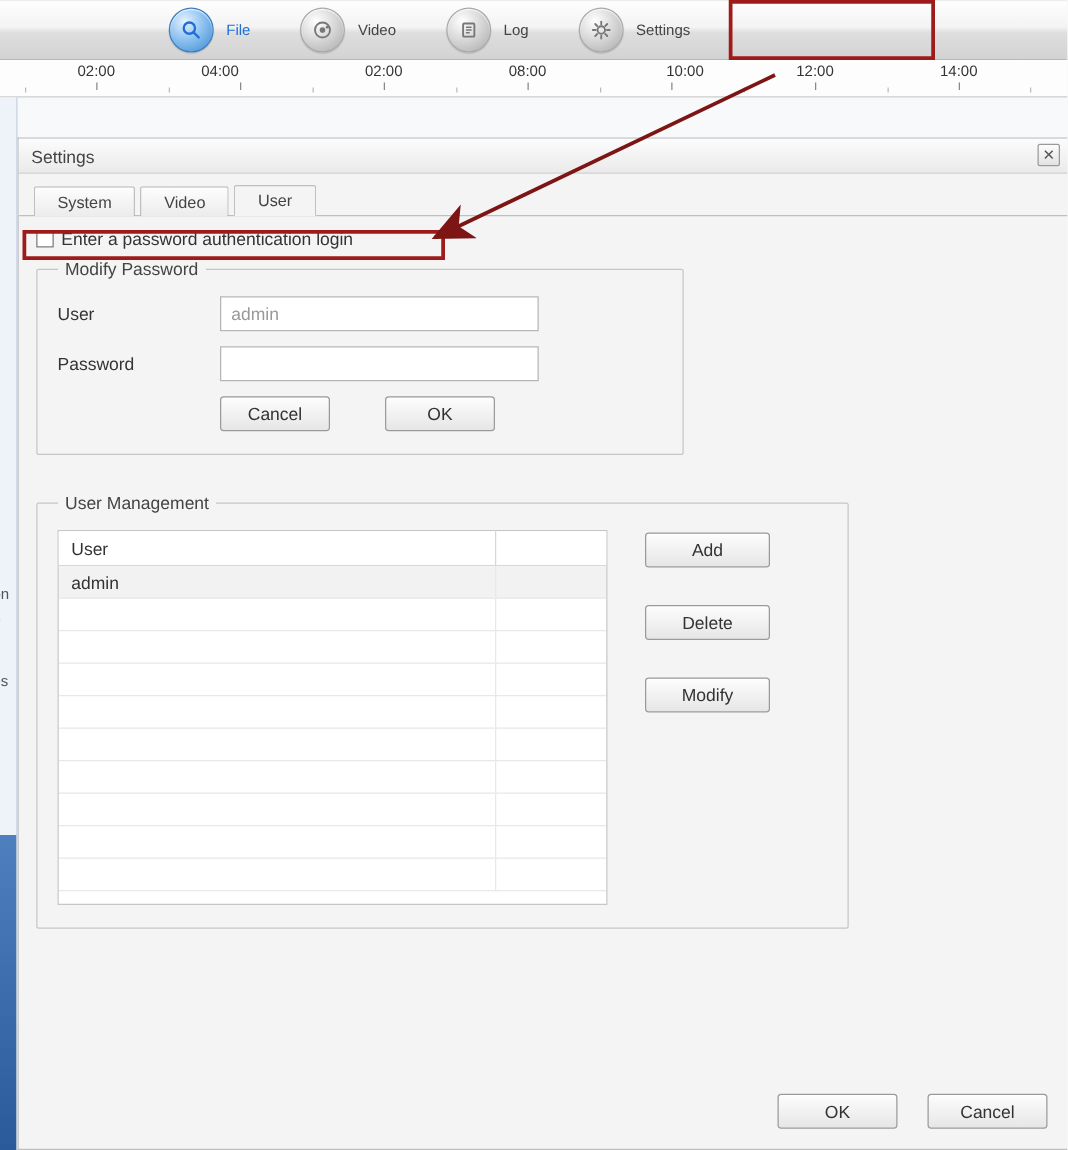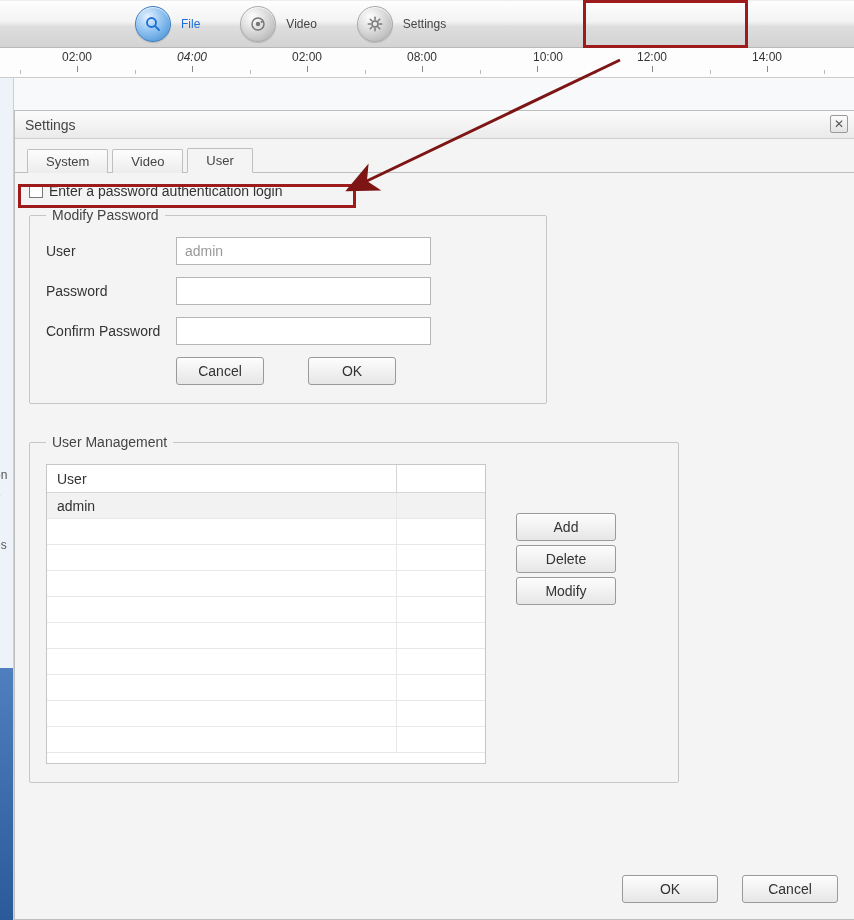--- a/index.html
+++ b/index.html
@@ -224,23 +224,22 @@
     height: 26px; line-height: 26px;
     border-bottom: 1px solid #e8e8e8;
     padding-left: 10px;
     font-size: 14px; color: #333;
     display: flex;
   }
   .um-row .col1 { width: 340px; border-right: 1px solid #e8e8e8; }
   .um-row.sel { background: #f2f2f2; }
 
   .um-buttons {
-    display: flex; flex-direction: column; gap: 4px;
+    display: flex; flex-direction: column; gap: 30px;
     padding-top: 2px;
-    margin-top: 47px;
   }
   .um-buttons .btn { width: 100px; }
 
   .dialog-footer {
     position: absolute;
     right: 16px; bottom: 16px;
     display: flex; gap: 24px;
   }
   .dialog-footer .btn { width: 96px; }
 
@@ -275,20 +274,31 @@
     <span class="tb-icon">
       <svg viewBox="0 0 24 24">
           <circle cx="12" cy="12" r="8" fill="none" stroke="#777" stroke-width="2"></circle>
           <circle cx="12" cy="12" r="3" fill="#777"></circle>
           <circle cx="17" cy="9" r="1.5" fill="#777"></circle>
         </svg>
     </span>
     <span class="tb-label">Video</span>
   </div>
 
+  <div class="tb-item">
+    <span class="tb-icon">
+      <svg viewBox="0 0 24 24">
+          <rect x="6" y="5" width="12" height="14" rx="1" fill="none" stroke="#777" stroke-width="2"></rect>
+          <line x1="9" y1="9" x2="15" y2="9" stroke="#777" stroke-width="1.5"></line>
+          <line x1="9" y1="12" x2="15" y2="12" stroke="#777" stroke-width="1.5"></line>
+          <line x1="9" y1="15" x2="13" y2="15" stroke="#777" stroke-width="1.5"></line>
+        </svg>
+    </span>
+    <span class="tb-label">Log</span>
+  </div>
 
   <div class="tb-item">
     <span class="tb-icon">
       <svg viewBox="0 0 24 24">
           <circle cx="12" cy="12" r="4" fill="none" stroke="#777" stroke-width="2"></circle>
           <g stroke="#777" stroke-width="2" stroke-linecap="round">
             <line x1="12" y1="3" x2="12" y2="6"></line>
             <line x1="12" y1="18" x2="12" y2="21"></line>
             <line x1="3" y1="12" x2="6" y2="12"></line>
             <line x1="18" y1="12" x2="21" y2="12"></line>
@@ -302,21 +312,21 @@
     <span class="tb-label">Settings</span>
   </div>
 
 </div>
 
 <div class="timeline" id="timeline">
     <div class="tick" style="left: 77px;"></div>
     <div class="tick-label" style="left: 77px;">02:00</div>
     <div class="tick minor" style="left: 134.5px;"></div>
     <div class="tick" style="left: 192px;"></div>
-    <div class="tick-label" style="left: 192px; font-style: italic;">04:00</div>
+    <div class="tick-label" style="left: 176px;">04:00</div>
     <div class="tick minor" style="left: 249.5px;"></div>
     <div class="tick" style="left: 307px;"></div>
     <div class="tick-label" style="left: 307px;">02:00</div>
     <div class="tick minor" style="left: 364.5px;"></div>
     <div class="tick" style="left: 422px;"></div>
     <div class="tick-label" style="left: 422px;">08:00</div>
     <div class="tick minor" style="left: 479.5px;"></div>
     <div class="tick" style="left: 537px;"></div>
     <div class="tick-label" style="left: 548px;">10:00</div>
     <div class="tick minor" style="left: 594.5px;"></div>
@@ -362,24 +372,20 @@
       <legend>Modify Password</legend>
 
       <div class="form-row">
         <span class="form-label">User</span>
         <input class="form-input readonly" readonly="" value="admin" style="">
       </div>
       <div class="form-row">
         <span class="form-label">Password</span>
         <input type="password" class="form-input" value="" style="">
       </div>
-      <div class="form-row">
-        <span class="form-label">Confirm Password</span>
-        <input type="password" class="form-input" value="" style="">
-      </div>
 
       <div class="mod-buttons">
         <button class="btn"><span>Cancel</span></button>
         <button class="btn"><span>OK</span></button>
       </div>
     </fieldset>
 
     <fieldset style="width:650px;">
       <legend>User Management</legend>
 

